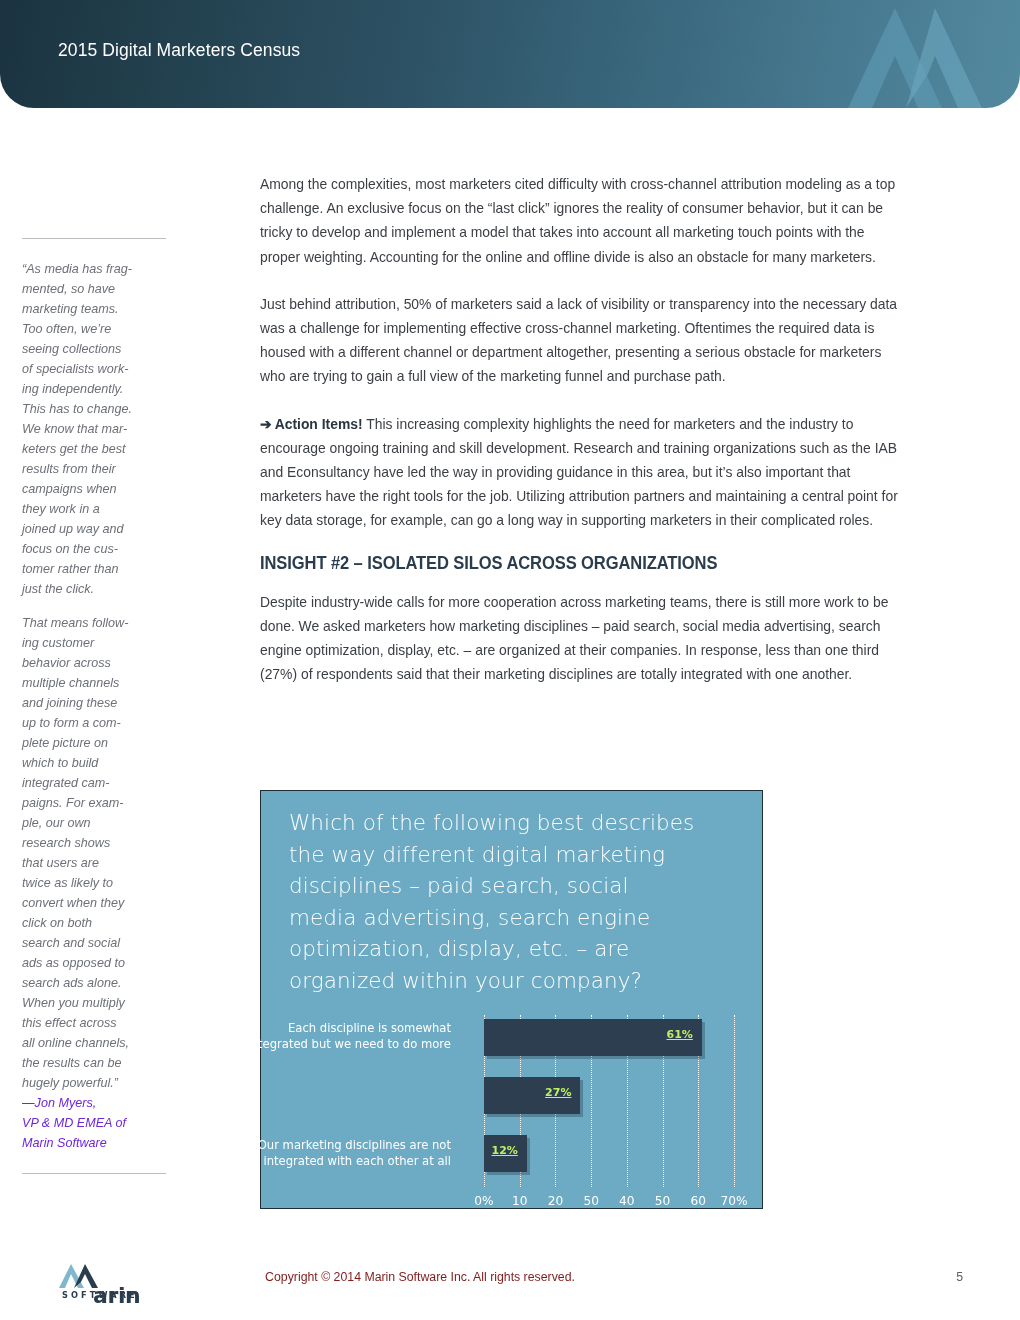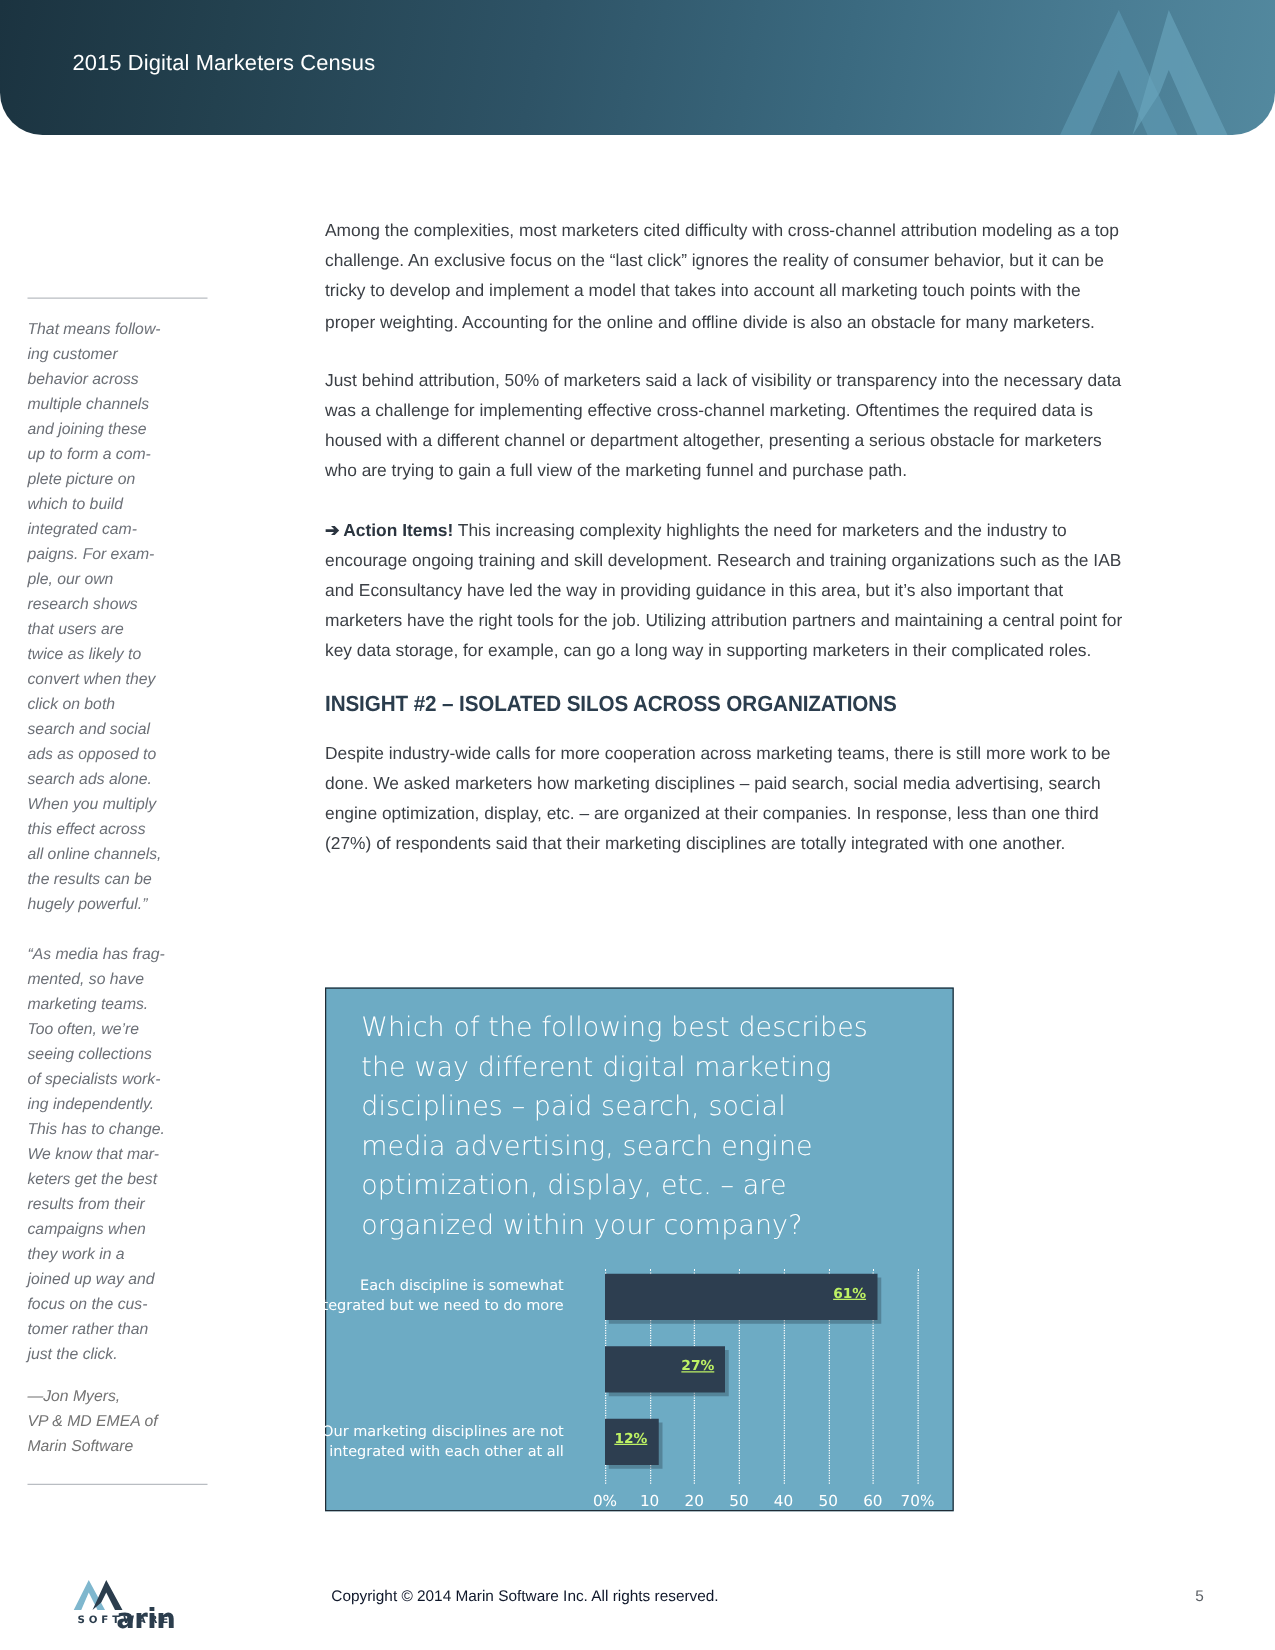--- a/index.html
+++ b/index.html
@@ -62,25 +62,24 @@
   .quote-block {
     margin-top: 20px;
     font-style: italic;
     font-size: 12.6px;
     line-height: 20px;
     color: #6c7077;
     white-space: pre-line;
   }
   .quote-block.p2 { margin-top: 14px; }
   .quote-attrib {
-    margin-top: 14px;
     font-style: italic;
     font-size: 12.6px;
     line-height: 20px;
-    color: #737373;
+    color: #6d28d9;
     white-space: pre-line;
   }
   .rule-bottom {
     margin-top: 20px;
     height: 1px;
     background: #b9bdc2;
     width: 144px;
   }
 
   
@@ -250,21 +249,21 @@
     color: #2b3d4d;
     font-family: "DejaVu Sans", sans-serif;
   }
   .copyright {
     position: absolute;
     left: 0;
     top: 12px;
     width: 840px;
     text-align: center;
     font-size: 12.3px;
-    color: #0f172a;
+    color: #7f1d1d;
     font-family: "Liberation Sans", sans-serif;
   }
   .page-number {
     position: absolute;
     right: 57px;
     top: 12px;
     font-size: 12.3px;
     color: #5c6066;
     font-family: "Liberation Sans", sans-serif;
   }
@@ -275,20 +274,37 @@
 <div class="header">
   <svg class="header-watermark" viewBox="0 0 210 108" preserveAspectRatio="none">
     <polygon points="38,108 85,8 132,108 108,108 85,56 62,108" fill="#5f9bb4" opacity="0.62"></polygon>
     <polygon points="96,108 125,8 172,108 148,108 125,56 118,74" fill="#6aa6bf" opacity="0.62"></polygon>
   </svg>
   <div class="header-title">2015 Digital Marketers Census</div>
 </div>
 
 <div class="sidebar">
   <div class="rule"></div>
+  <div class="quote-block">“As media has frag-
+mented, so have
+marketing teams.
+Too often, we’re
+seeing collections
+of specialists work-
+ing independently.
+This has to change.
+We know that mar-
+keters get the best
+results from their
+campaigns when
+they work in a
+joined up way and
+focus on the cus-
+tomer rather than
+just the click.</div>
   <div class="quote-block p2">That means follow-
 ing customer
 behavior across
 multiple channels
 and joining these
 up to form a com-
 plete picture on
 which to build
 integrated cam-
 paigns. For exam-
@@ -299,37 +315,20 @@
 convert when they
 click on both
 search and social
 ads as opposed to
 search ads alone.
 When you multiply
 this effect across
 all online channels,
 the results can be
 hugely powerful.”</div>
-  <div class="quote-block">“As media has frag-
-mented, so have
-marketing teams.
-Too often, we’re
-seeing collections
-of specialists work-
-ing independently.
-This has to change.
-We know that mar-
-keters get the best
-results from their
-campaigns when
-they work in a
-joined up way and
-focus on the cus-
-tomer rather than
-just the click.</div>
   <div class="quote-attrib">—Jon Myers,
 VP &amp; MD EMEA of
 Marin Software</div>
   <div class="rule-bottom"></div>
 </div>
 
 <div class="main">
   <p class="body-p">Among the complexities, most marketers cited difficulty with cross-channel attribution modeling as a top challenge. An exclusive focus on the “last click” ignores the reality of consumer behavior, but it can be tricky to develop and implement a model that takes into account all marketing touch points with the proper weighting. Accounting for the online and offline divide is also an obstacle for many marketers.</p>
   <p class="body-p">Just behind attribution, 50% of marketers said a lack of visibility or transparency into the necessary data was a challenge for implementing effective cross-channel marketing. Oftentimes the required data is housed with a different channel or department altogether, presenting a serious obstacle for marketers who are trying to gain a full view of the marketing funnel and purchase path.</p>
   <p class="body-p tight"><span class="arrow-glyph">➔</span><span class="action-lead">Action Items!</span><span> This increasing complexity highlights the need for marketers and the industry to encourage ongoing training and skill development. Research and training organizations such as the IAB and Econsultancy have led the way in providing guidance in this area, but it’s also important that marketers have the right tools for the job. Utilizing attribution partners and maintaining a central point for key data storage, for example, can go a long way in supporting marketers in their complicated roles.</span></p>

